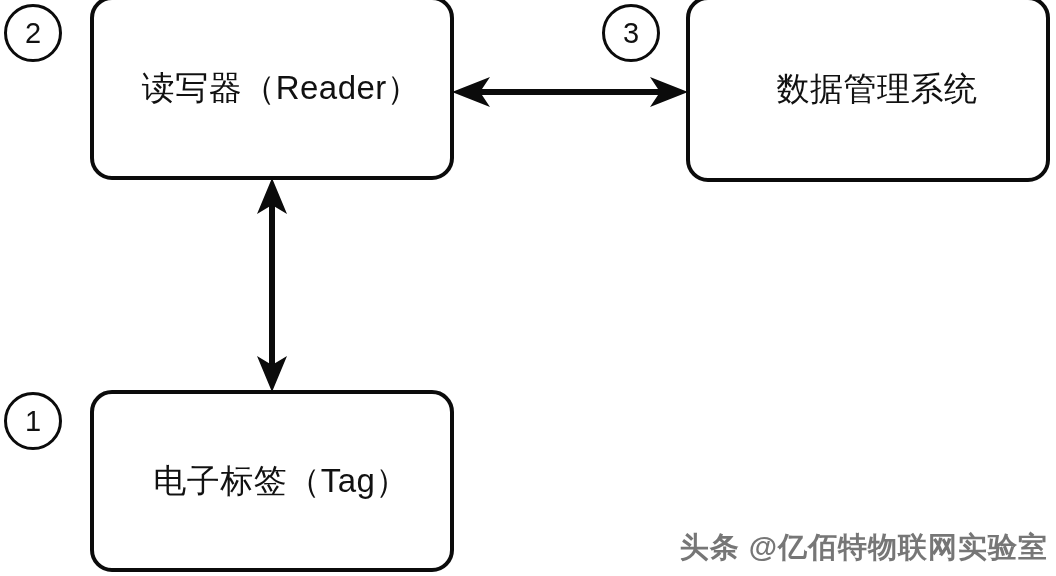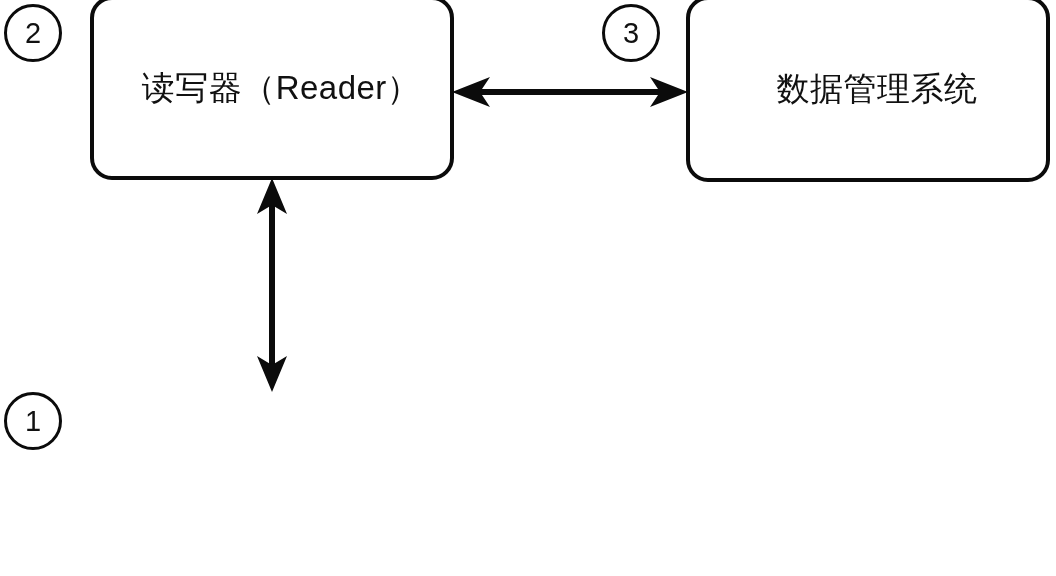--- a/index.html
+++ b/index.html
@@ -104,20 +104,23 @@
 <div id="canvas">
 
   <div class="node-box" id="node-reader">
     <span class="node-label">读写器（Reader）</span>
   </div>
 
   <div class="node-box" id="node-dms">
     <span class="node-label">数据管理系统</span>
   </div>
 
+  <div class="node-box" id="node-tag">
+    <span class="node-label">电子标签（Tag）</span>
+  </div>
 
   <div class="step-marker" id="marker-tag">
     <span>1</span>
   </div>
 
   <div class="step-marker" id="marker-reader">
     <span>2</span>
   </div>
 
   <div class="step-marker" id="marker-dms">
@@ -132,14 +135,15 @@
       <polygon points="272,392 257,356 272,365 287,356" fill="#0b0b0b"></polygon>
     </g>
 
     <g>
       <line x1="472" y1="92" x2="670" y2="92" stroke="#0b0b0b" stroke-width="6"></line>
       <polygon points="452,92 490,77 480,92 490,107" fill="#0b0b0b"></polygon>
       <polygon points="688,92 650,77 660,92 650,107" fill="#0b0b0b"></polygon>
     </g>
   </svg>
 
+  <div id="watermark">头条 @亿佰特物联网实验室</div>
 
 </div>
 
 </body></html>

